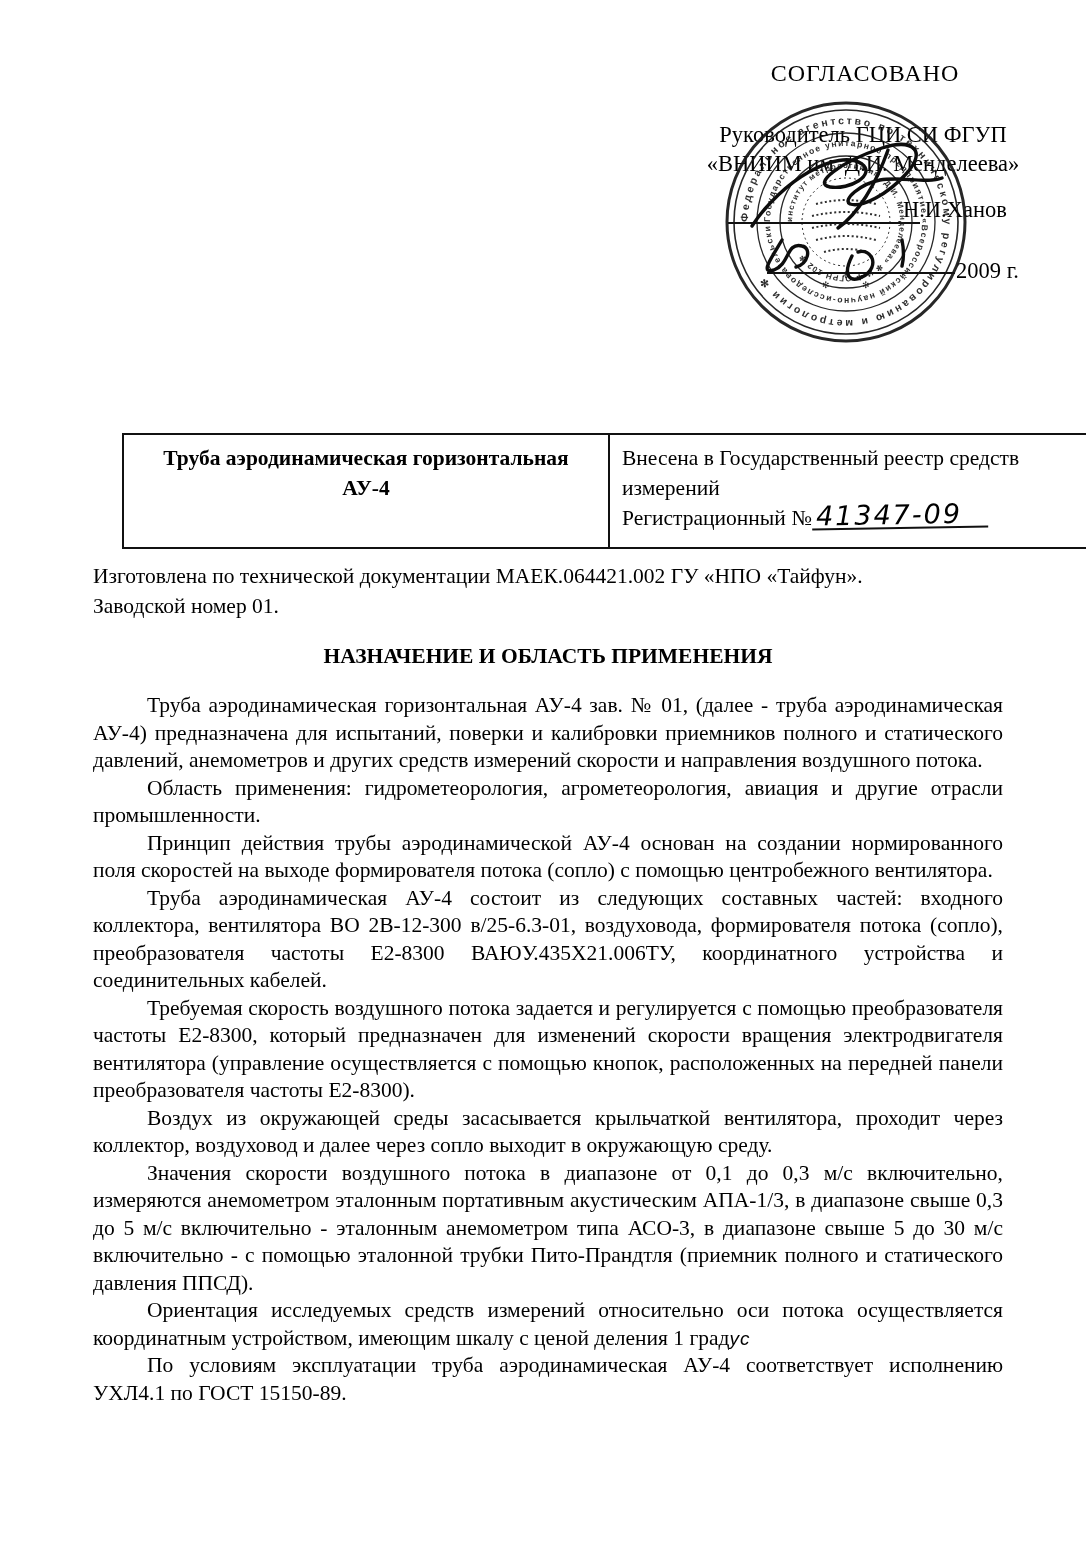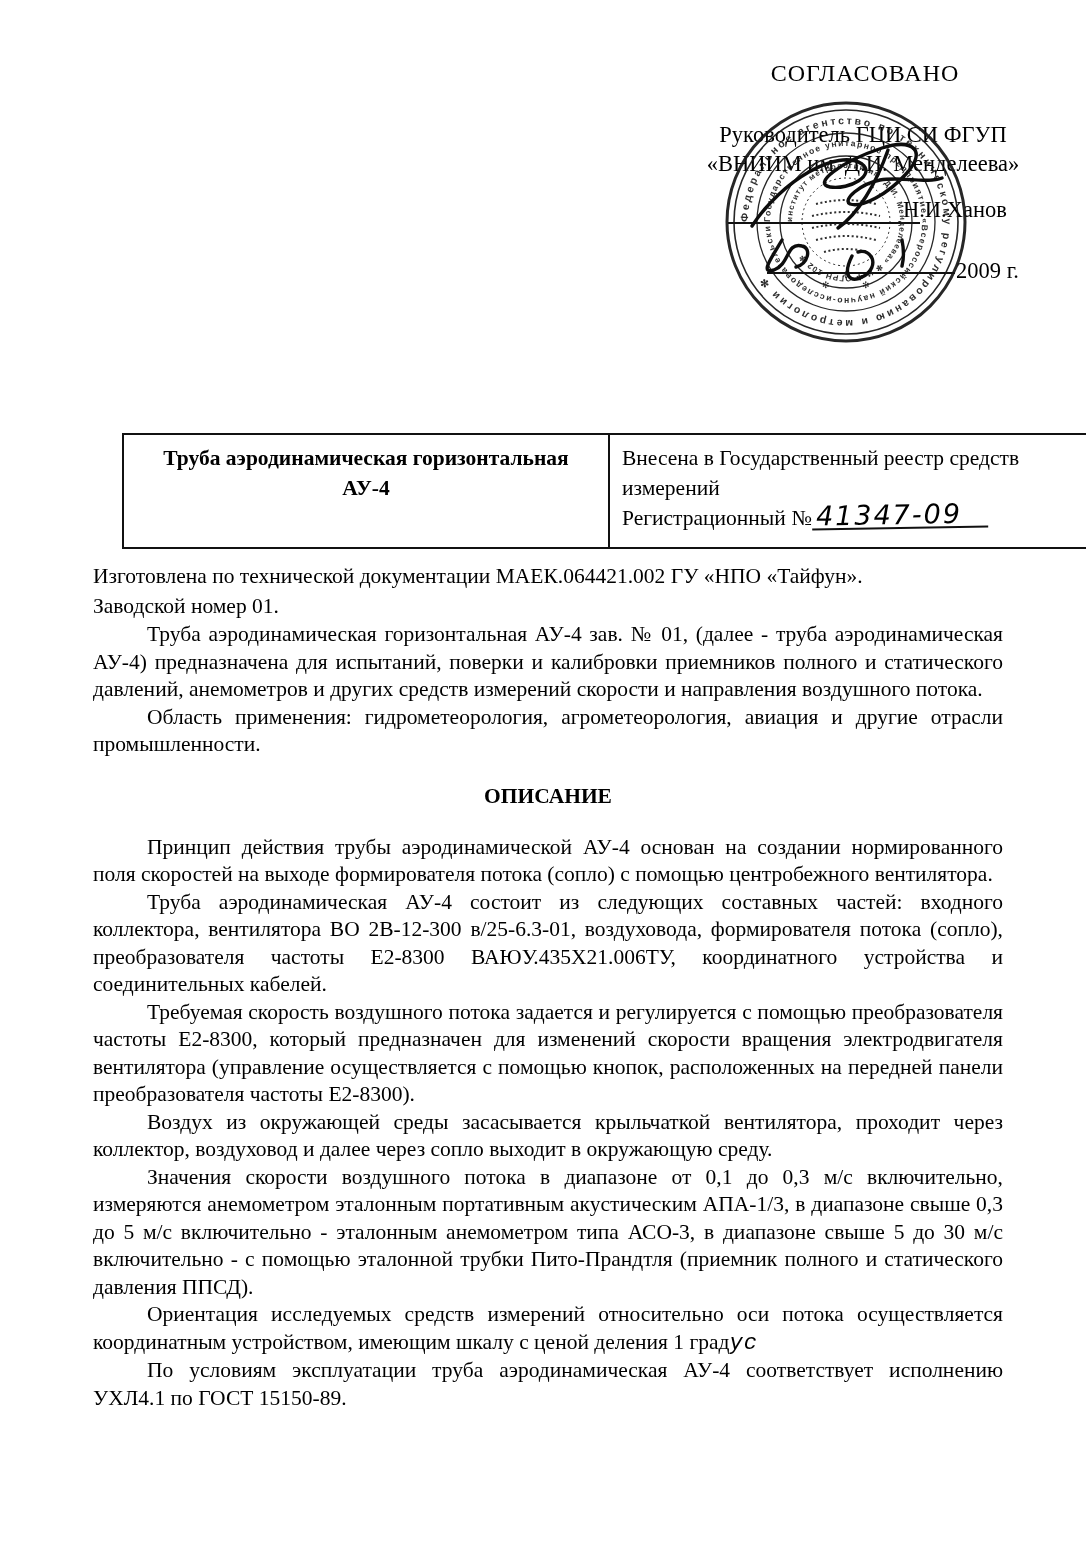--- a/index.html
+++ b/index.html
@@ -36,21 +36,21 @@
     transform:rotate(-1deg);line-height:24px;position:relative;top:-1px;letter-spacing:2px;
   }
   .subtitle{ text-align:left;line-height:30px;margin-top:12px; }
   .section-heading{
     text-align:center;font-weight:bold;margin:0;padding:0;font-size:21.5px;
   }
   .h1-space{margin-top:23px;margin-bottom:23px;}
   .h2-space{margin-top:25px;margin-bottom:25px;}
   .para{margin:0;text-align:justify;text-indent:54px;line-height:27.5px;}
   .hand{
-    font-family:Liberation Mono, monospace;font-style:italic;font-size:22px;letter-spacing:1px;
+    font-family:Liberation Sans, sans-serif;font-style:italic;font-size:19px;letter-spacing:1px;
   }
   
   .stamp-ring{fill:#1c1c1c;font-family:"Liberation Sans", sans-serif;font-weight:bold;}
 </style>
 </head>
 <body>
 
 <div class="approved-title">СОГЛАСОВАНО</div>
 
 <div class="approver">
@@ -128,25 +128,25 @@
       </td>
     </tr>
   </tbody>
     </table>
 
   <div class="subtitle">
     <div>Изготовлена по технической документации МАЕК.064421.002 ГУ «НПО «Тайфун».</div>
     <div>Заводской номер 01.</div>
   </div>
 
+  <h2 class="section-heading h1-space">НАЗНАЧЕНИЕ И ОБЛАСТЬ ПРИМЕНЕНИЯ</h2>
 
   <p class="para">Труба аэродинамическая горизонтальная АУ-4 зав. № 01, (далее - труба аэродинамическая АУ-4) предназначена для испытаний, поверки и калибровки приемников полного и статического давлений, анемометров и других средств измерений скорости и направления воздушного потока.</p>
   <p class="para">Область применения: гидрометеорология, агрометеорология, авиация и другие отрасли промышленности.</p>
 
-  <h2 class="section-heading h2-space">ОПИСАНИЕ</h2>
 
   <p class="para">Принцип действия трубы аэродинамической АУ-4 основан на создании нормированного поля скоростей на выходе формирователя потока  (сопло) с помощью центробежного вентилятора.</p>
   <p class="para">Труба аэродинамическая АУ-4 состоит из следующих составных частей: входного коллектора, вентилятора ВО 2В-12-300 в/25-6.3-01, воздуховода, формирователя потока (сопло), преобразователя частоты Е2-8300 ВАЮУ.435Х21.006ТУ, координатного устройства и соединительных кабелей.</p>
   <p class="para">Требуемая скорость воздушного потока задается и регулируется с помощью преобразователя частоты Е2-8300, который предназначен для изменений скорости вращения электродвигателя вентилятора (управление осуществляется с помощью кнопок, расположенных на передней панели преобразователя частоты Е2-8300).</p>
   <p class="para">Воздух из окружающей среды засасывается крыльчаткой вентилятора, проходит через коллектор, воздуховод и далее через сопло  выходит в окружающую среду.</p>
   <p class="para">Значения скорости воздушного потока в диапазоне от 0,1 до 0,3 м/с  включительно,  измеряются анемометром эталонным портативным акустическим АПА-1/3, в диапазоне свыше 0,3 до 5 м/с включительно - эталонным анемометром типа АСО-3, в диапазоне свыше 5 до 30 м/с включительно  - с помощью эталонной трубки Пито-Прандтля (приемник полного и статического давления ППСД).</p>
   <p class="para"><span>Ориентация исследуемых средств измерений относительно оси потока осуществляется координатным устройством, имеющим шкалу с ценой деления 1 град</span><span class="hand">ус</span></p>
   <p class="para">По условиям эксплуатации труба аэродинамическая АУ-4 соответствует исполнению УХЛ4.1 по ГОСТ 15150-89.</p>
 
 </div>

